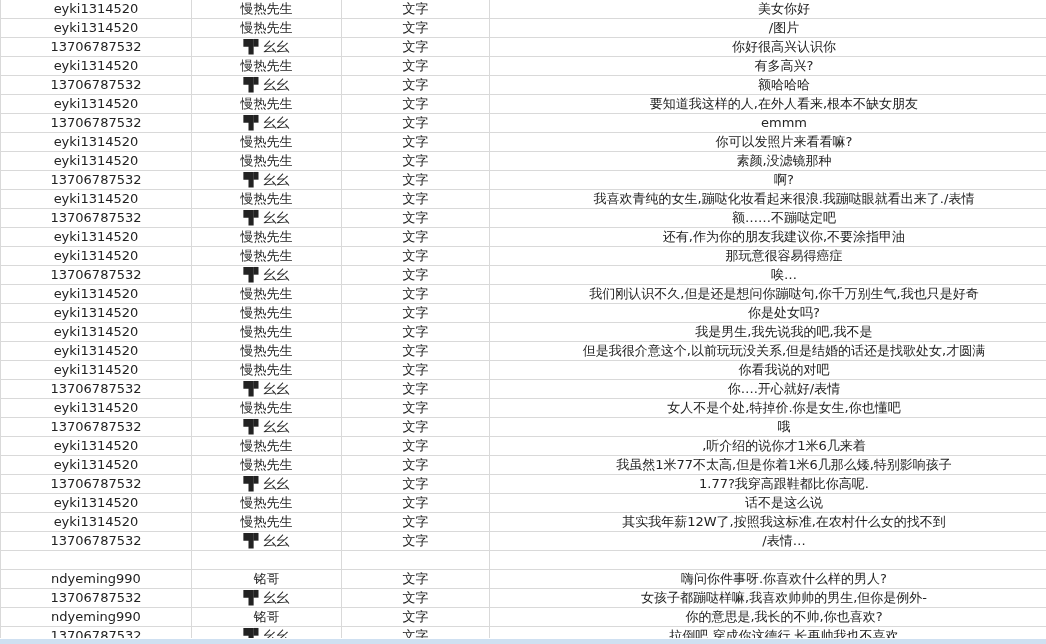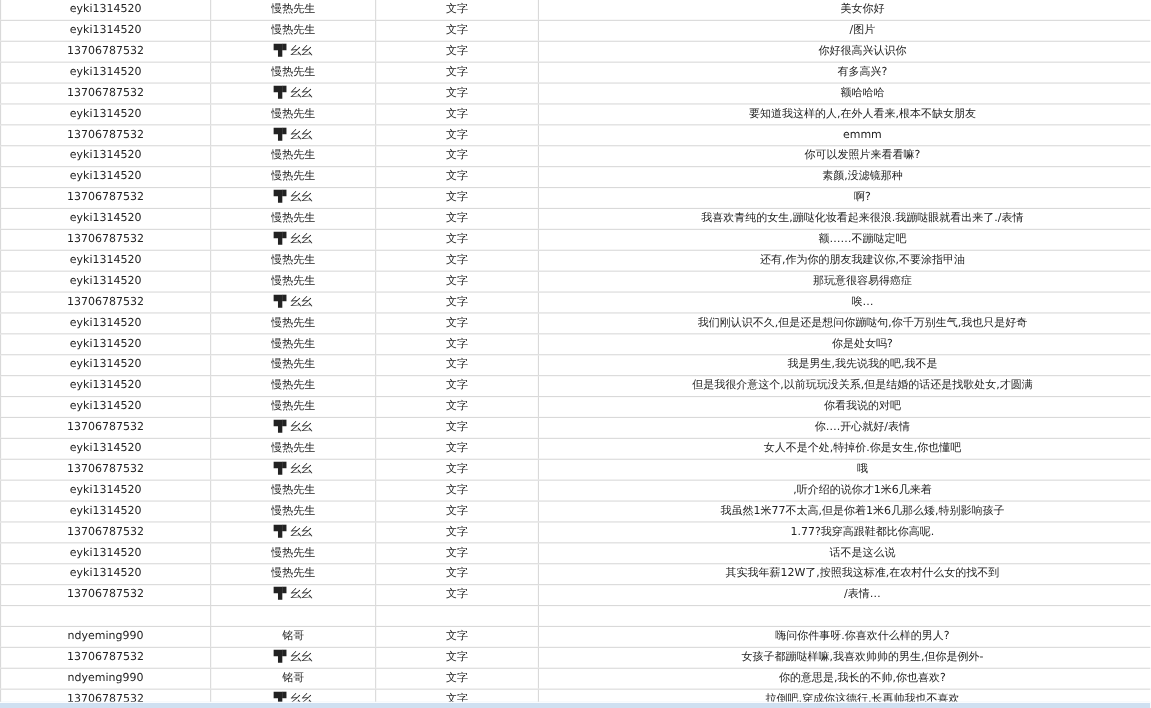--- a/index.html
+++ b/index.html
@@ -7,21 +7,21 @@
     padding: 0;
     background: #fff;
   }
   .viewport {
     position: relative;
     width: 1046px;
     height: 644px;
     overflow: hidden;
     background: var(--background, #ffffff);
     font-family: "DejaVu Sans", "Liberation Sans", sans-serif;
-    font-size: 10px;
+    font-size: 13px;
     color: var(--text, #222222);
   }
   .rows {
     position: absolute;
     top: 0;
     left: 0;
   }
   .row {
     display: flex;
     height: 19px;

